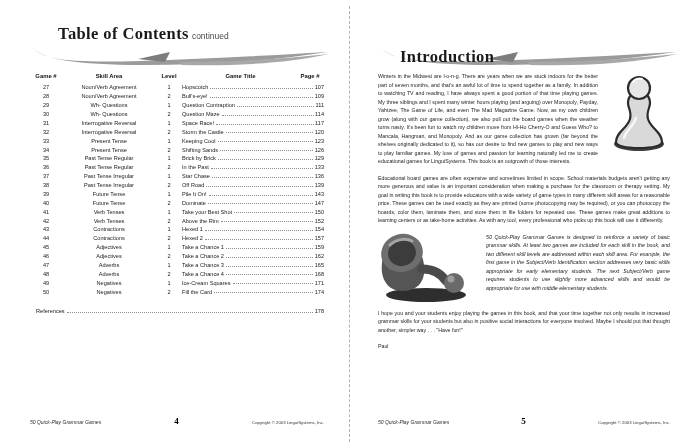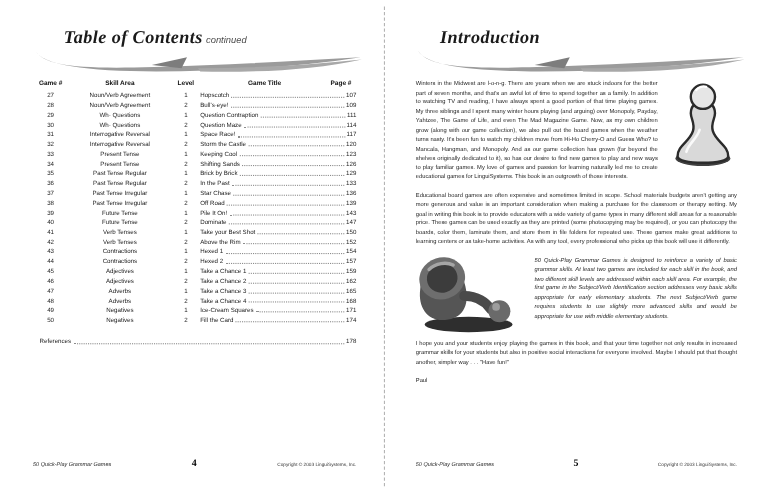--- a/index.html
+++ b/index.html
@@ -24,23 +24,22 @@
 
   
   .head-wrap{position:relative;height:48px;}
   .head-title{
     font-family:"Liberation Serif", serif;
     font-weight:bold;
     font-size:16.5px;
     letter-spacing:.4px;
     position:absolute;left:28px;top:2px;
     white-space:nowrap;
-    font-style:italic;
-  }
-  .page-right .head-title{left:22px;}
+  }
+  .page-right .head-title{left:22px;margin-top:23px;}
   .head-cont{
     font-family:"Liberation Sans", sans-serif;
     font-weight:normal;
     font-size:8.5px;
     color:#4a4a4a;
     letter-spacing:0;
     padding-left:3px;
   }
   .swoosh{position:absolute;left:0;top:18px;width:300px;height:26px;}
 

